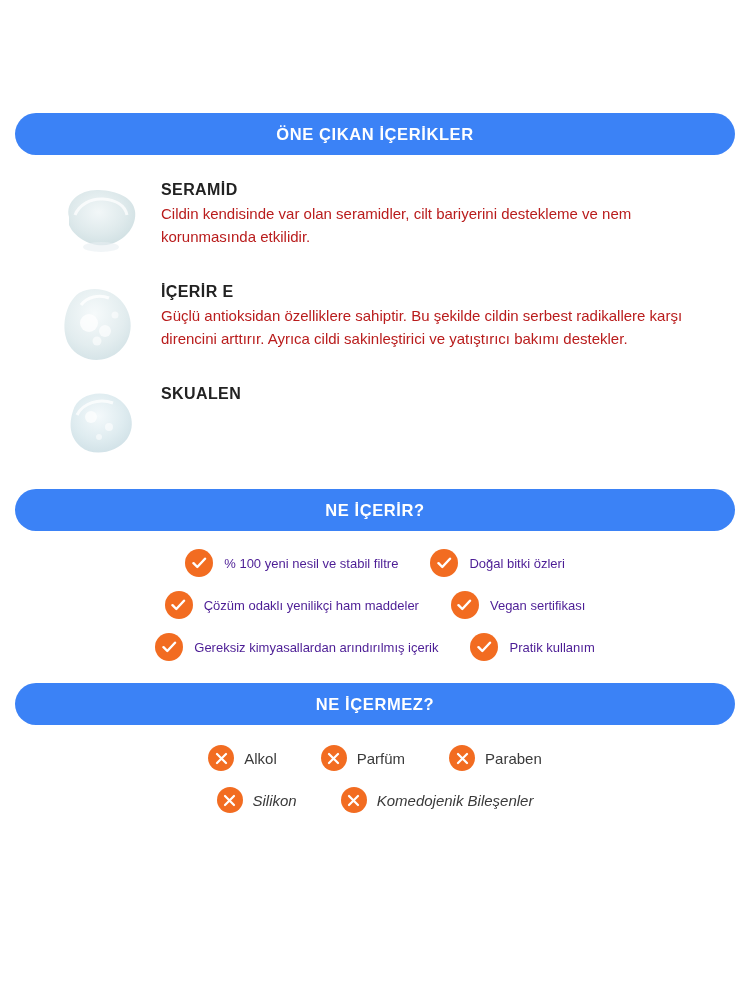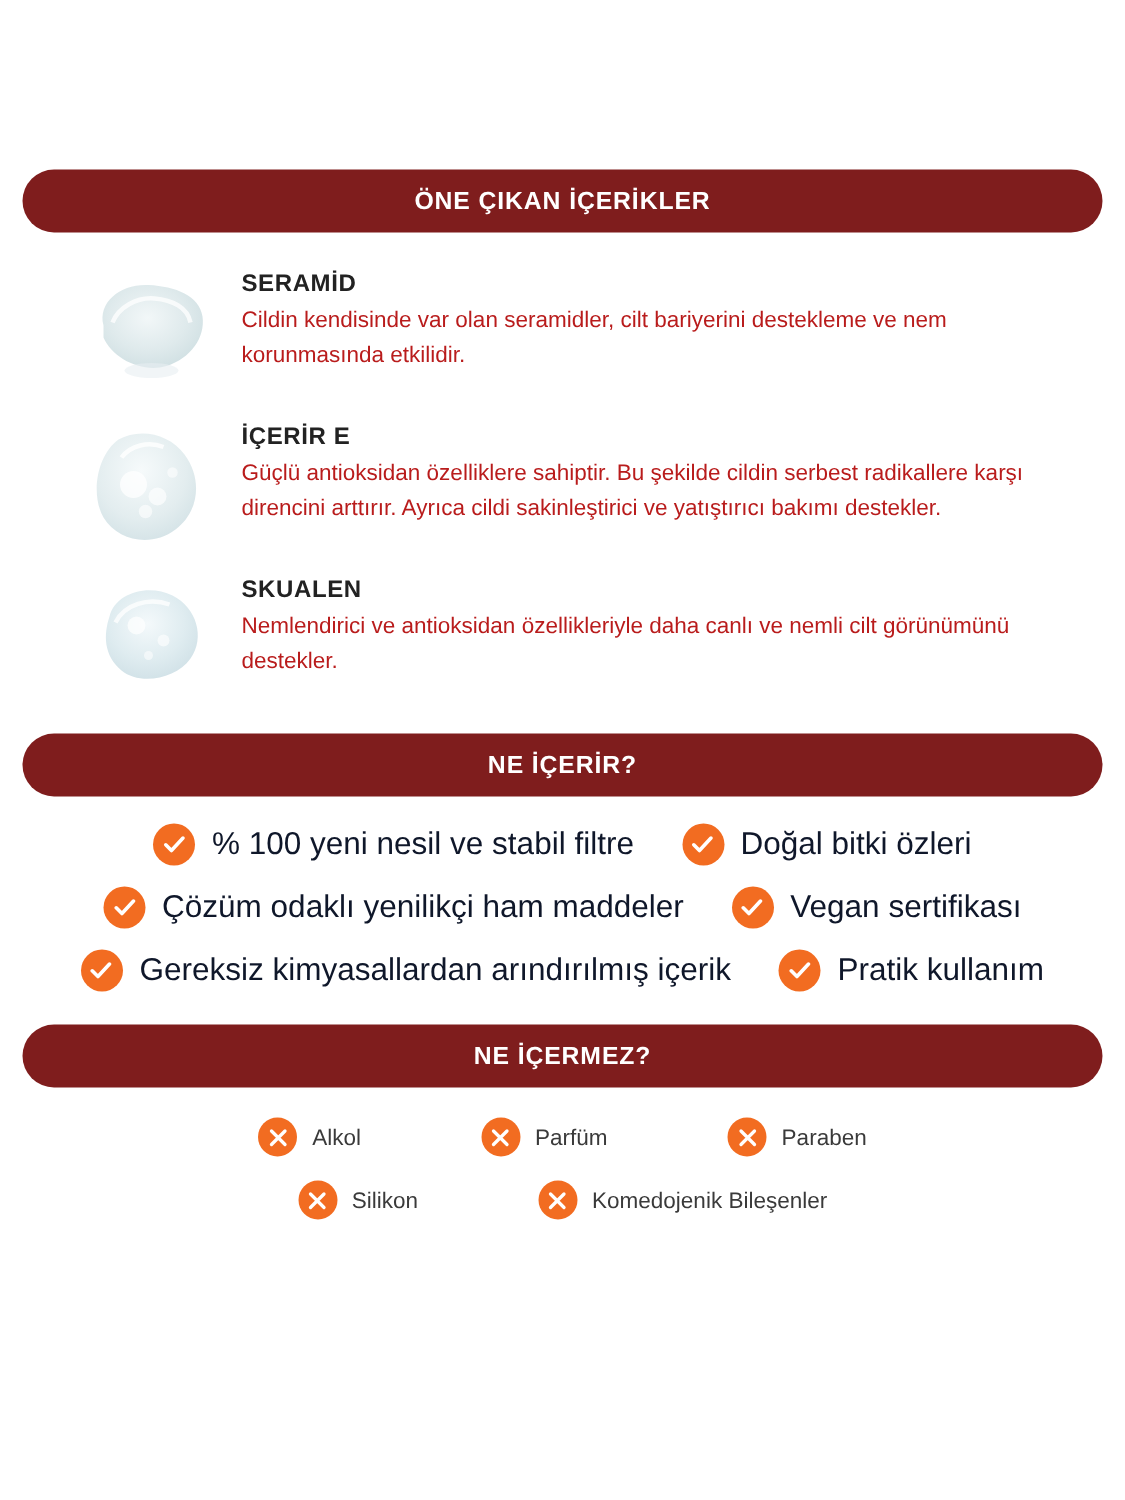--- a/index.html
+++ b/index.html
@@ -17,21 +17,21 @@
   .page {
     position: relative;
     width: 750px;
     height: 1000px;
     box-sizing: border-box;
     padding: 0 15px;
   }
 
   
   .banner {
-    background: #7f1d1d;
+    background: #3b82f6;
     color: #ffffff;
     border-radius: 26px;
     height: 42px;
     display: flex;
     align-items: center;
     justify-content: center;
     font-size: 16.5px;
     font-weight: bold;
     letter-spacing: 0.6px;
   }
@@ -87,22 +87,22 @@
     align-items: center;
     margin-bottom: 14px;
   }
   .contains-row:last-child { margin-bottom: 0; }
   .c-item {
     display: flex;
     align-items: center;
     margin: 0 16px;
   }
   .c-label {
-    font-size: 21px;
-    color: #0f172a;
+    font-size: 13px;
+    color: #4c1d95;
     margin-left: 11px;
     white-space: nowrap;
   }
 
   .icon-circle {
     flex: 0 0 auto;
     width: 28px;
     height: 28px;
     border-radius: 50%;
     background: #F26C21;
@@ -116,23 +116,22 @@
   
   .free-wrap {
     margin-top: 20px;
     padding: 0 24px;
   }
   .free-row {
     display: flex;
     justify-content: center;
     align-items: center;
     margin-bottom: 16px;
-    gap: 36px;
-  }
-  .free-row:last-child { margin-bottom: 16px; }
+  }
+  .free-row:last-child { margin-bottom: 16px; font-style: italic; }
   .f-item {
     display: flex;
     align-items: center;
     margin: 0 22px;
   }
   .f-label {
     font-size: 15px;
     color: #3a3a3a;
     margin-left: 10px;
     white-space: nowrap;
@@ -204,21 +203,20 @@
           </defs>
           <path d="M18 30 C22 14 44 8 60 16 C76 24 82 44 72 58 C62 72 38 76 26 66 C14 56 14 42 18 30 Z" fill="url(#g3)"></path>
           <circle cx="36" cy="36" r="6" fill="#ffffff" opacity="0.7"></circle>
           <circle cx="54" cy="46" r="4" fill="#ffffff" opacity="0.6"></circle>
           <circle cx="44" cy="56" r="3" fill="#ffffff" opacity="0.55"></circle>
           <path d="M22 34 C28 22 44 17 58 22" fill="none" stroke="#ffffff" stroke-width="3" opacity="0.75"></path>
         </svg>
       </div>
       <div class="ingredient-body">
         <p class="ingredient-title">SKUALEN</p>
-        <p class="ingredient-desc">Nemlendirici ve antioksidan özellikleriyle daha canlı ve nemli cilt görünümünü destekler.</p>
       </div>
     </div>
 
   </div>
 
   <div class="banner" id="banner-contains">NE İÇERİR?</div>
 
   <div class="contains-wrap">
 
     <div class="contains-row">

